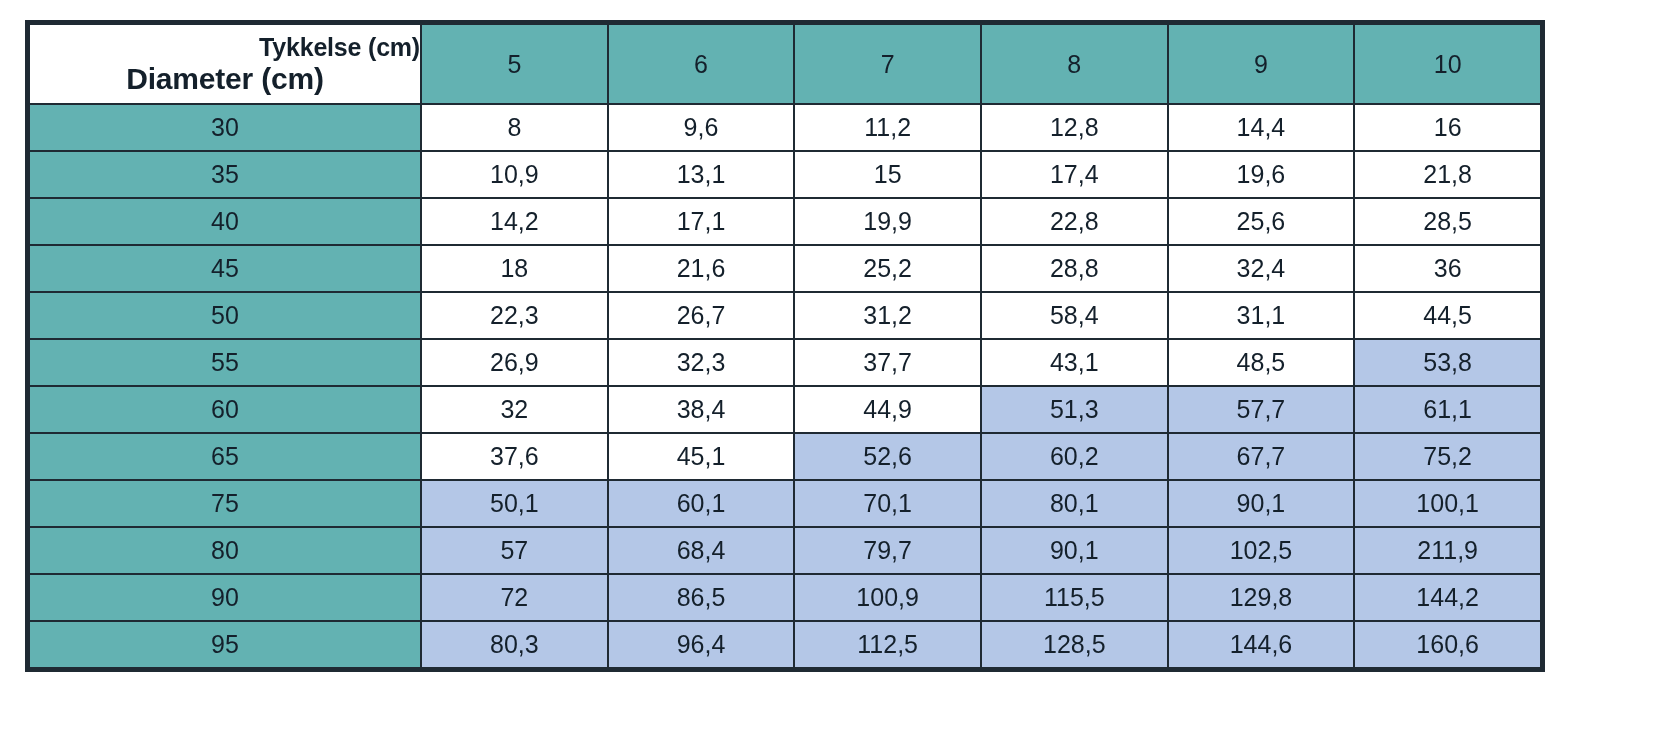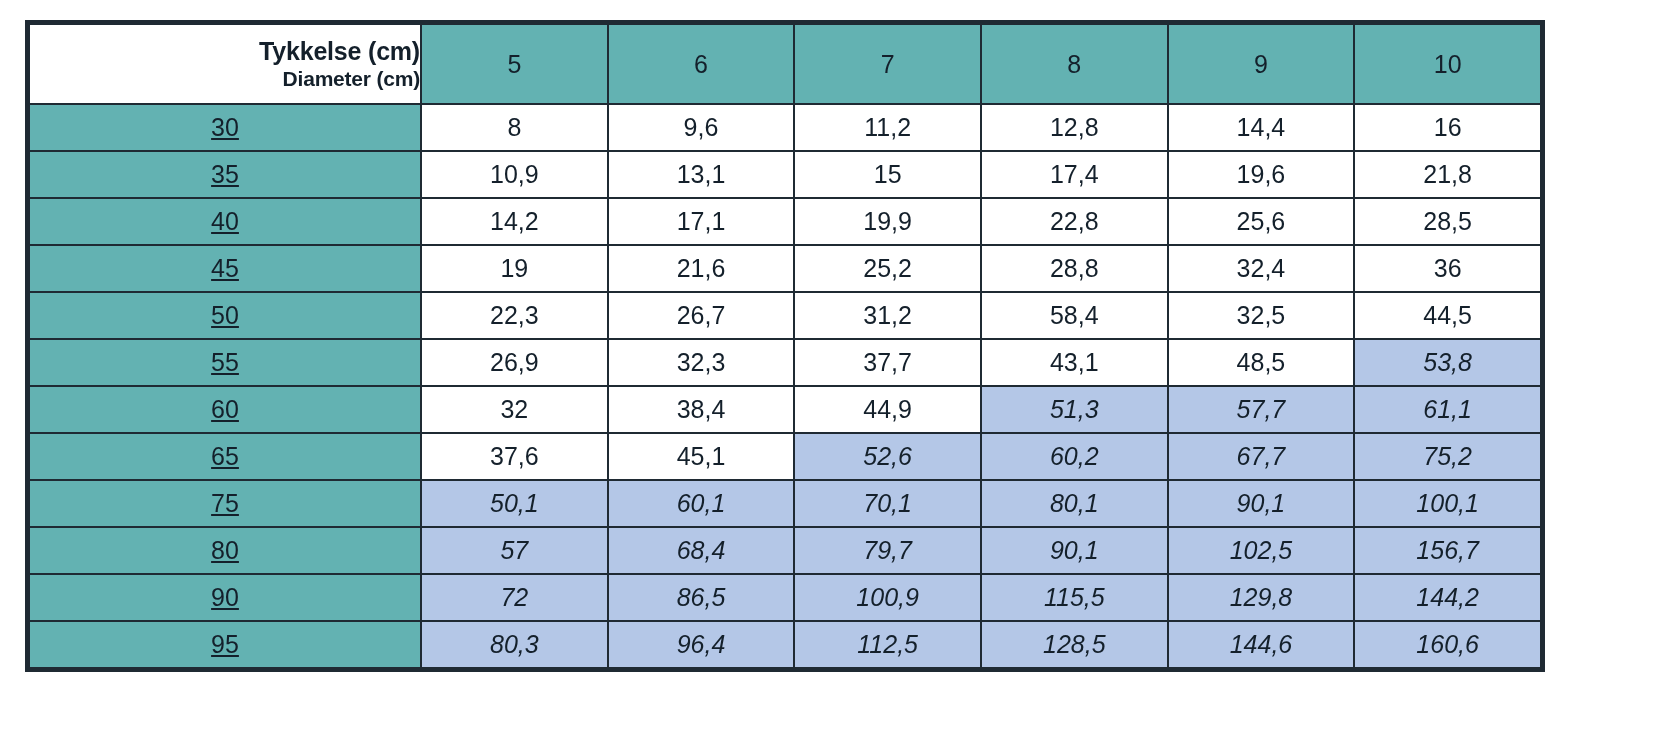--- a/index.html
+++ b/index.html
@@ -63,51 +63,49 @@
   }
   th.corner .thickness-label {
     text-align: right;
     font-weight: bold;
     font-size: 25px;
     color: #14202b;
     letter-spacing: -0.2px;
     margin-bottom: 3px;
   }
   th.corner .diameter-label {
-    text-align: right;
-    font-weight: bold;
-    font-size: 21px;
+    text-align: center;
+    font-weight: bold;
+    font-size: 30px;
     color: #14202b;
     letter-spacing: -0.2px;
   }
 
   
   th.colhead {
     background: #63b2b2;
     font-weight: bold;
     font-size: 25px;
     color: #14202b;
   }
 
   
   td.rowhead {
     background: #63b2b2;
     font-weight: bold;
     font-size: 25px;
     color: #14202b;
-    text-decoration: underline;
   }
 
   
   td.val {
     background: #ffffff;
   }
   td.val.hl {
     background: #b4c7e7;
-    font-style: italic;
   }
 </style>
 </head>
 <body>
 
 <div id="table-wrap">
   <table class="matrix">
     <thead>
       <tr>
         <th class="corner">
@@ -147,34 +145,34 @@
           <td class="rowhead">40</td>
           <td class="val">14,2</td>
           <td class="val">17,1</td>
           <td class="val">19,9</td>
           <td class="val">22,8</td>
           <td class="val">25,6</td>
           <td class="val">28,5</td>
         </tr>
         <tr>
           <td class="rowhead">45</td>
-          <td class="val">19</td>
+          <td class="val">18</td>
           <td class="val">21,6</td>
           <td class="val">25,2</td>
           <td class="val">28,8</td>
           <td class="val">32,4</td>
           <td class="val">36</td>
         </tr>
         <tr>
           <td class="rowhead">50</td>
           <td class="val">22,3</td>
           <td class="val">26,7</td>
           <td class="val">31,2</td>
           <td class="val">58,4</td>
-          <td class="val">32,5</td>
+          <td class="val">31,1</td>
           <td class="val">44,5</td>
         </tr>
         <tr>
           <td class="rowhead">55</td>
           <td class="val">26,9</td>
           <td class="val">32,3</td>
           <td class="val">37,7</td>
           <td class="val">43,1</td>
           <td class="val">48,5</td>
           <td class="val hl">53,8</td>
@@ -206,21 +204,21 @@
           <td class="val hl">90,1</td>
           <td class="val hl">100,1</td>
         </tr>
         <tr>
           <td class="rowhead">80</td>
           <td class="val hl">57</td>
           <td class="val hl">68,4</td>
           <td class="val hl">79,7</td>
           <td class="val hl">90,1</td>
           <td class="val hl">102,5</td>
-          <td class="val hl">156,7</td>
+          <td class="val hl">211,9</td>
         </tr>
         <tr>
           <td class="rowhead">90</td>
           <td class="val hl">72</td>
           <td class="val hl">86,5</td>
           <td class="val hl">100,9</td>
           <td class="val hl">115,5</td>
           <td class="val hl">129,8</td>
           <td class="val hl">144,2</td>
         </tr>

